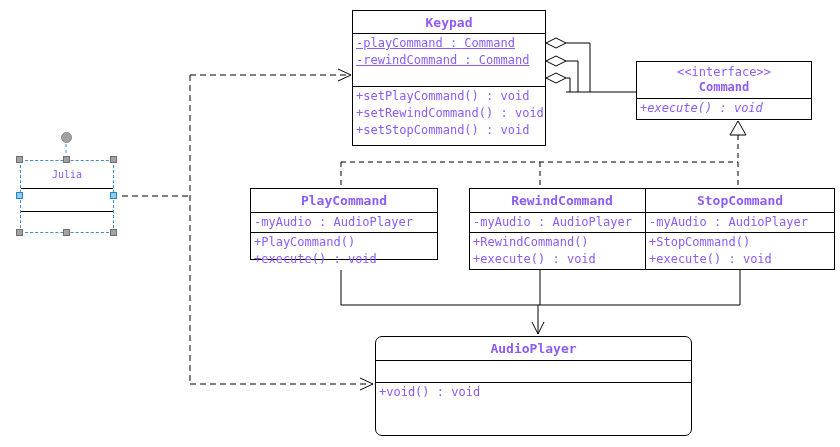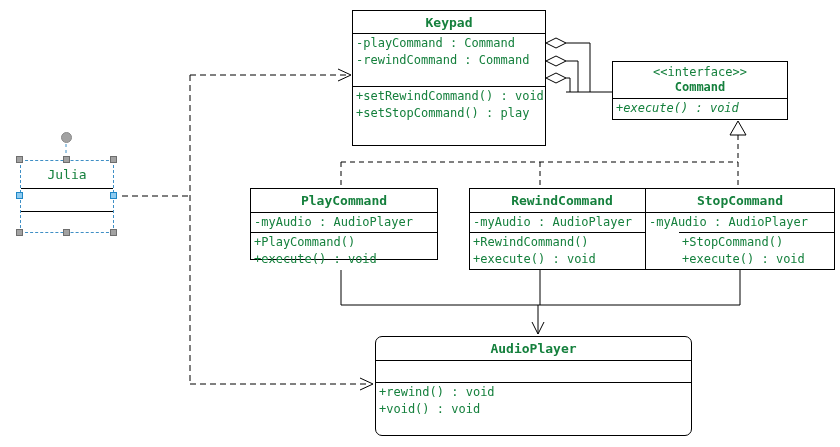--- a/index.html
+++ b/index.html
@@ -1,19 +1,19 @@
 <!DOCTYPE html>
 <html><head>
 <meta charset="utf-8">
 <style>
   html,body{margin:0;padding:0;background:#f4f4f4;}
   #stage{
     position:relative;width:840px;height:447px;background:#ffffff;
     font-family:"DejaVu Sans Mono","Liberation Mono",monospace;
-    color:#15803d;overflow:hidden;
+    color:#8b5cf6;overflow:hidden;
   }
   svg.connectors{position:absolute;left:0;top:0;width:840px;height:447px;}
   .cls{
     position:absolute;background:#ffffff;border:1px solid #000;
     box-sizing:border-box;font-size:12px;
   }
   .cls .title{
     font-weight:bold;font-size:13px;display:flex;align-items:center;
     justify-content:center;box-sizing:border-box;white-space:pre;
   }
@@ -73,42 +73,43 @@
       <path d="M190 384 H369"></path>
       <path d="M351 75 L338 69 M351 75 L338 81" stroke-dasharray="none"></path>
       <path d="M373 384 L360 378 M373 384 L360 390" stroke-dasharray="none"></path>
     </g>
 
     <path d="M66 144 V158" stroke="#3f8fc5" stroke-dasharray="3 3"></path>
   </svg>
 
   <div class="cls" style="left:352px;top:10px;width:194px;height:136px;">
     <div class="title" style="height:22px;">Keypad</div>
-    <div class="sec" style="height:53px;">
+    <div class="sec" style="height:53px;text-decoration:underline;">
       <div class="row">-playCommand : Command</div>
       <div class="row">-rewindCommand : Command</div>
     </div>
     <div class="sec" style="height:59px;">
+      <div class="row">+setPlayCommand() : void</div>
       <div class="row">+setRewindCommand() : void</div>
-      <div class="row">+setStopCommand() : play</div>
+      <div class="row">+setStopCommand() : void</div>
     </div>
   </div>
 
-  <div class="cls" style="left:612px;top:61px;width:176px;height:59px;">
+  <div class="cls" style="left:636px;top:61px;width:176px;height:59px;">
     <div class="title stereo" style="height:36px;">
       <div class="normalw">&lt;&lt;interface&gt;&gt;</div>
       <div>Command</div>
     </div>
     <div class="sec" style="height:21px;">
       <div class="row italic">+execute() : void</div>
     </div>
   </div>
 
   <div class="sel-box" style="left:20px;top:160px;width:94px;height:73px;border:1px dashed #3f8fc5;">
-    <div class="title normalw" style="height:26px;font-weight:normal;font-size:13px;display:flex;align-items:center;justify-content:center;">Julia</div>
+    <div class="title normalw" style="height:26px;font-weight:normal;font-size:10px;display:flex;align-items:center;justify-content:center;">Julia</div>
     <div class="divider" style="top:27px;"></div>
     <div class="divider" style="top:50px;"></div>
   </div>
 
   <div class="rot-handle" style="left:61px;top:132px;"></div>
   <div class="handle gray" style="left:16px;top:156px;"></div>
   <div class="handle gray" style="left:63px;top:156px;"></div>
   <div class="handle gray" style="left:110px;top:156px;"></div>
   <div class="handle blue" style="left:16px;top:192px;"></div>
   <div class="handle blue" style="left:110px;top:192px;"></div>
@@ -136,28 +137,27 @@
       <div class="row">+RewindCommand()</div>
       <div class="row">+execute() : void</div>
     </div>
   </div>
 
   <div class="cls" style="left:645px;top:188px;width:190px;height:82px;">
     <div class="title" style="height:23px;">StopCommand</div>
     <div class="sec" style="height:20px;">
       <div class="row">-myAudio : AudioPlayer</div>
     </div>
-    <div class="sec" style="height:37px;margin-left:33px;">
+    <div class="sec" style="height:37px;">
       <div class="row">+StopCommand()</div>
       <div class="row">+execute() : void</div>
     </div>
   </div>
 
   <div class="cls" style="left:375px;top:336px;width:317px;height:100px;border-radius:7px;">
     <div class="title" style="height:23px;">AudioPlayer</div>
     <div class="sec" style="height:22px;"></div>
     <div class="sec" style="height:53px;">
-      <div class="row">+rewind() : void</div>
       <div class="row">+void() : void</div>
     </div>
   </div>
 
 </div>
 
 </body></html>

